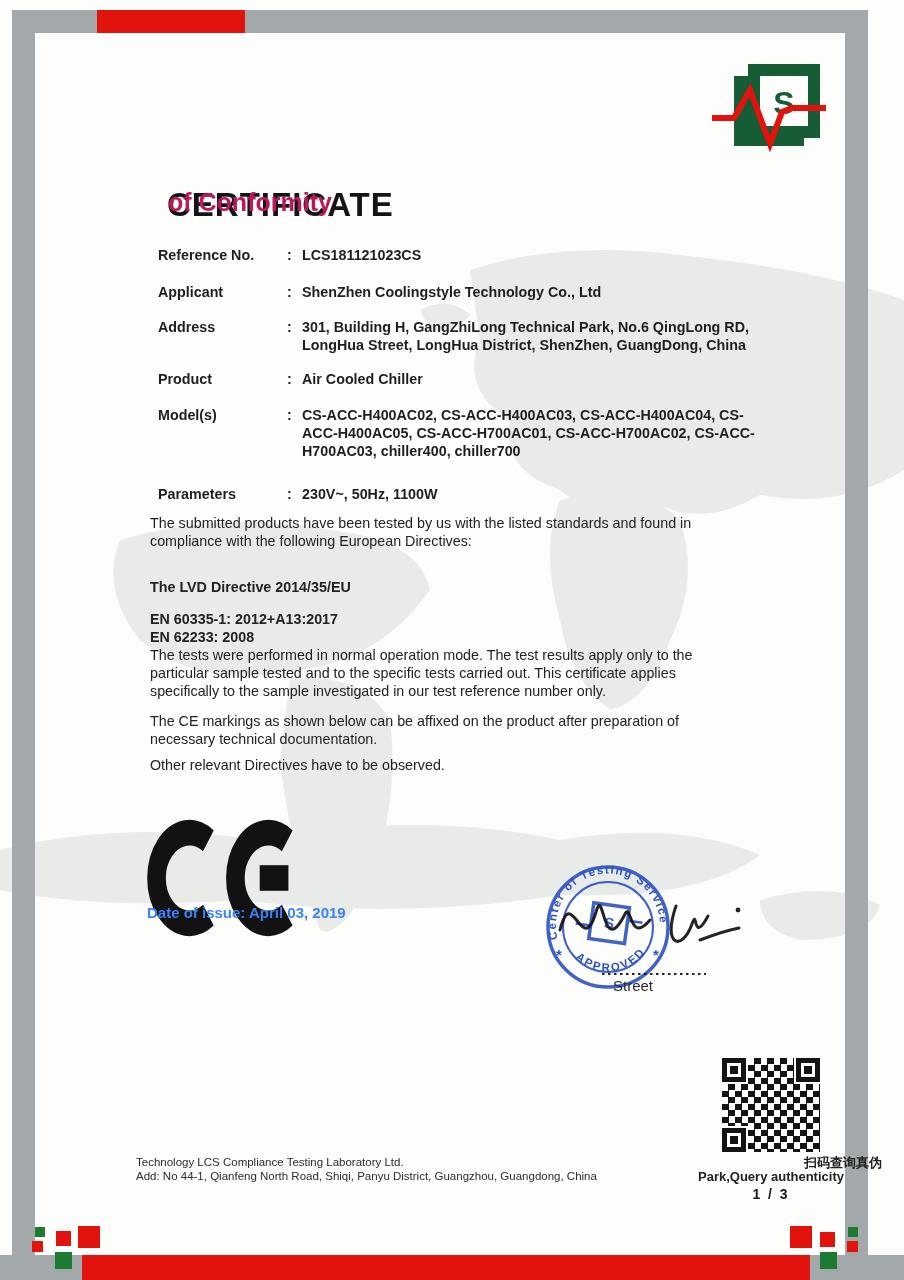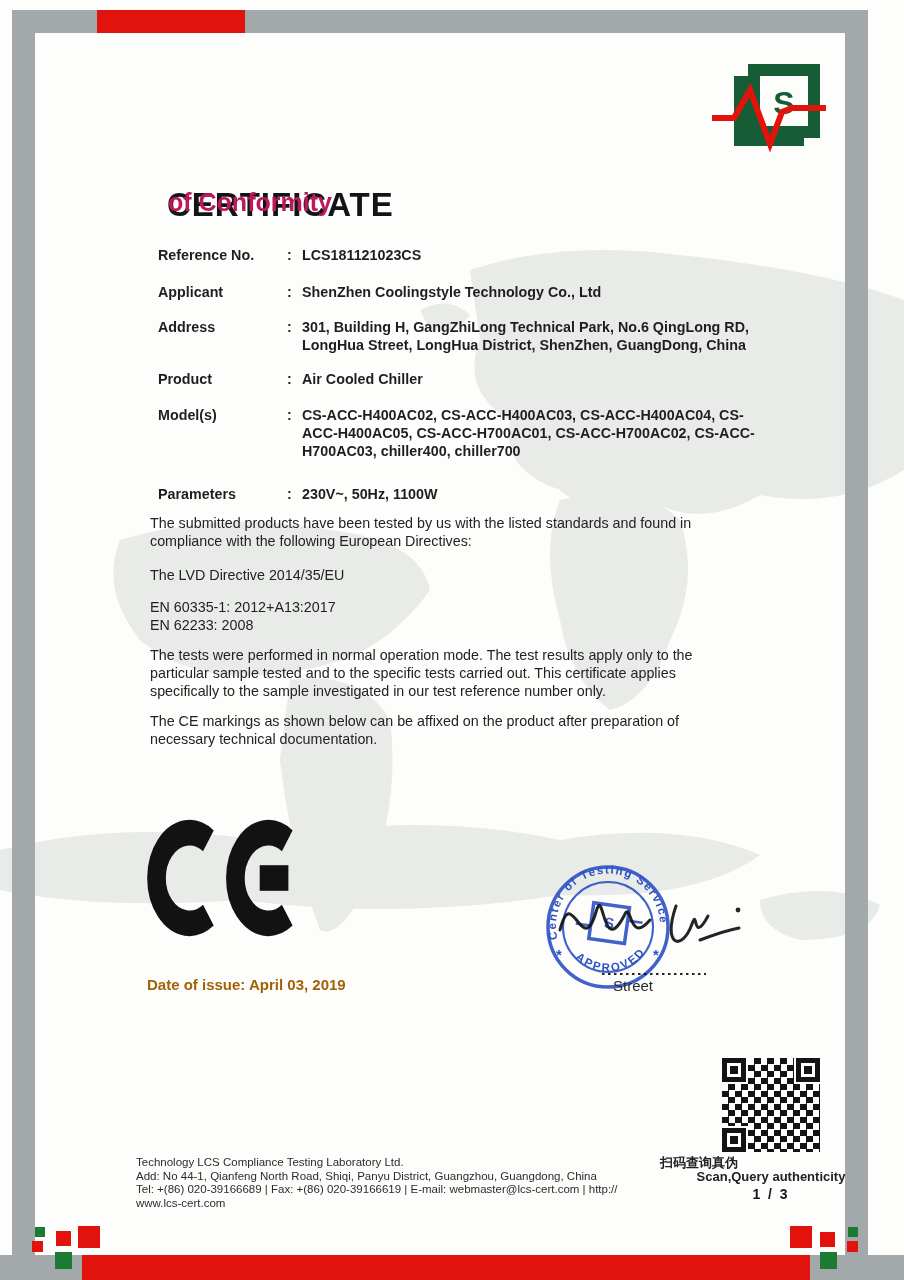--- a/index.html
+++ b/index.html
@@ -24,37 +24,37 @@
   .title2{left:168px;top:188px;font-size:25px;font-weight:bold;color:#be185d;}
   .fields{left:158px;top:246px;width:630px;}
   .frow{position:absolute;left:0;width:630px;font-size:14.3px;font-weight:bold;line-height:18px;}
   .frow .lbl{position:absolute;left:0;}
   .frow .col{position:absolute;left:129px;}
   .frow .val{position:absolute;left:144px;width:478px;white-space:pre-line;}
   .frow:nth-of-type(1){top:0;} .frow:nth-of-type(2){top:37px;}
   .frow:nth-of-type(3){top:72px;} .frow:nth-of-type(4){top:124px;}
   .frow:nth-of-type(5){top:160px;} .frow:nth-of-type(6){top:239px;}
   .para{left:150px;width:600px;font-size:14.3px;line-height:18px;white-space:pre-line;color:#222;}
-  .para.b{font-weight:normal;}
+  .para.b{font-weight:bold;margin-top:12px;}
   .p1{top:514px;} .plvd{top:566px;} .pstd{top:598px;}
   .p2{top:646px;} .p3{top:712px;} .p4{top:756px;}
-  .date-line{left:147px;top:976px;font-size:15px;font-weight:bold;color:#a16207;}
+  .date-line{left:147px;top:904px;font-size:15px;font-weight:bold;color:#3b82f6;}
   
   .stamp{left:532px;top:848px;width:230px;height:160px;}
   .manager{left:613px;top:977px;font-size:15px;color:#2a2a2a;}
   
   .qr{left:722px;top:1058px;width:98px;height:94px;
       background:
         conic-gradient(#141414 90deg,#fff 90deg 180deg,#141414 180deg 270deg,#fff 270deg);
       background-size:13px 13px;}
   .finder{position:absolute;width:24px;height:24px;border:5px solid #141414;background:#fff;box-sizing:border-box;box-shadow:0 0 0 2px #fff;}
   .finder::after{content:"";position:absolute;left:3px;top:3px;width:8px;height:8px;background:#141414;}
   .f-tl{left:0;top:0;} .f-tr{right:0;top:0;} .f-bl{left:0;bottom:0;}
   .footer{left:136px;top:1156px;width:520px;font-size:11.5px;line-height:13.5px;color:#2c2c2c;}
-  .scan-cn{left:660px;top:1154px;width:222px;text-align:left;font-size:13px;font-weight:bold;color:#222;}
+  .scan-cn{left:660px;top:1154px;width:222px;text-align:right;font-size:13px;font-weight:bold;color:#222;}
   .scan-en{left:660px;top:1169px;width:222px;text-align:center;font-size:13px;font-weight:bold;color:#222;}
   .pageno{left:660px;top:1186px;width:222px;text-align:center;font-size:14px;font-weight:bold;letter-spacing:2px;color:#161616;}
 </style>
 </head>
 <body>
 
 <div class="page">
 
   <svg class="abs wmap" width="904" height="760" viewBox="0 0 904 760">
     <g fill="#d8ddd8" opacity="0.55">
@@ -136,20 +136,21 @@
   <div class="abs z para p1">The submitted products have been tested by us with the listed standards and found in
 compliance with the following European Directives:</div>
   <div class="abs z para b plvd">The LVD Directive 2014/35/EU</div>
   <div class="abs z para b pstd">EN 60335-1: 2012+A13:2017
 EN 62233: 2008</div>
   <div class="abs z para p3">The CE markings as shown below can be affixed on the product after preparation of
 necessary technical documentation.</div>
   <div class="abs z para p2">The tests were performed in normal operation mode. The test results apply only to the
 particular sample tested and to the specific tests carried out. This certificate applies
 specifically to the sample investigated in our test reference number only.</div>
+  <div class="abs z para p4">Other relevant Directives have to be observed.</div>
 
   <svg class="abs z" style="left:145px;top:813px;" width="152" height="130" viewBox="0 0 212 132" preserveAspectRatio="none">
     <g stroke="#121212" stroke-width="26" fill="none">
       <path d="M 88.4 28.3 A 46 46 0 1 0 88.4 103.7"></path>
       <path d="M 198.4 28.3 A 46 46 0 1 0 198.4 103.7"></path>
     </g>
     <rect x="160" y="53" width="40" height="26" fill="#121212"></rect>
   </svg>
 
   <div class="abs z date-line">Date of issue: April 03, 2019</div>
@@ -186,22 +187,21 @@
     </g>
   </svg>
   <div class="abs z manager">Street</div>
 
   <div class="abs z qr">
     <div class="finder f-tl"></div>
     <div class="finder f-tr"></div>
     <div class="finder f-bl"></div>
   </div>
   <div class="abs z scan-cn">扫码查询真伪</div>
-  <div class="abs z scan-en">Scan,Query authenticity</div>
+  <div class="abs z scan-en">Park,Query authenticity</div>
   <div class="abs z pageno">1 / 3</div>
 
   <div class="abs z footer">
     <div>Technology LCS Compliance Testing Laboratory Ltd.</div>
     <div>Add: No 44-1, Qianfeng North Road, Shiqi, Panyu District, Guangzhou, Guangdong, China</div>
-    <div>Tel: +(86) 020-39166689  |  Fax: +(86) 020-39166619  |  E-mail: webmaster@lcs-cert.com  |  http:// www.lcs-cert.com</div>
   </div>
 
 </div>
 
 </body></html>

